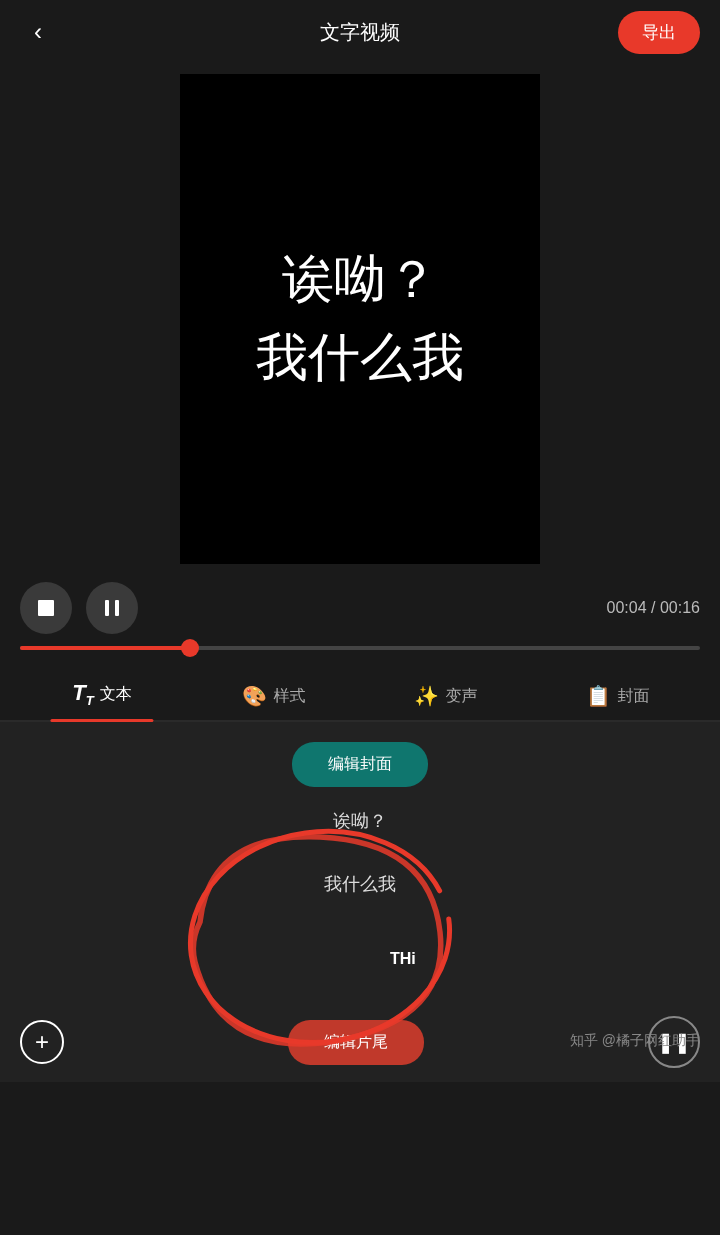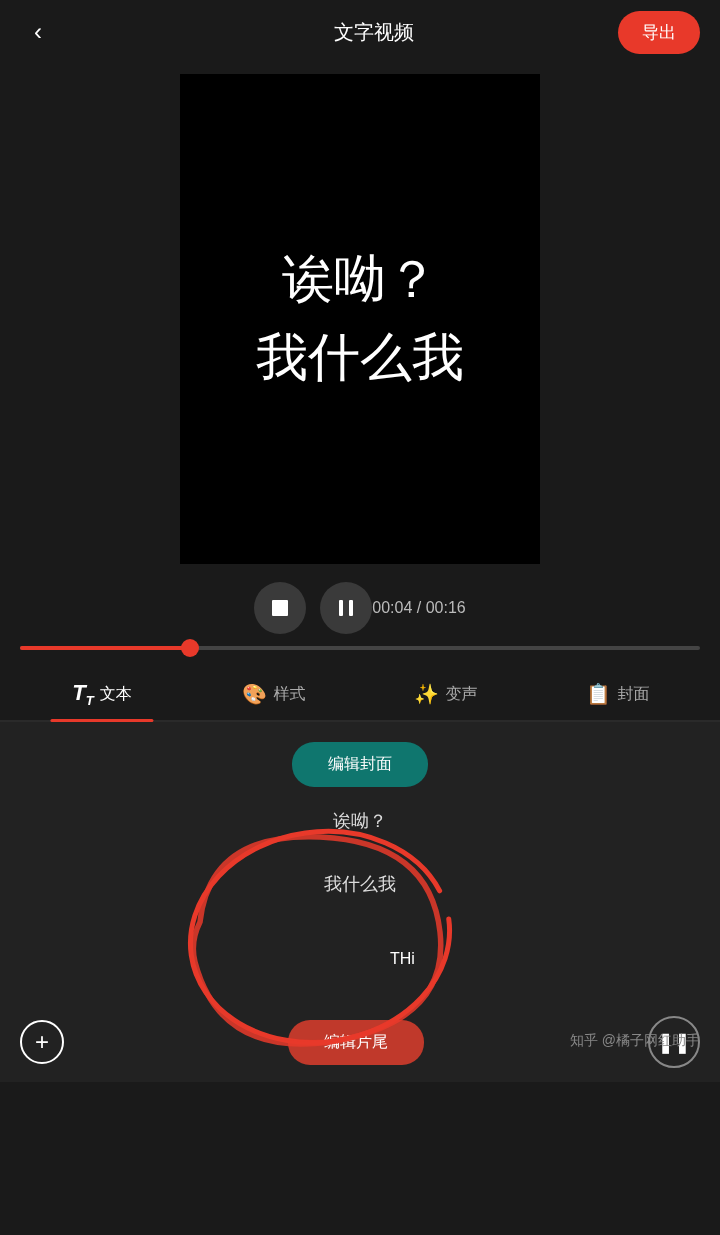--- a/index.html
+++ b/index.html
@@ -24,21 +24,20 @@
       background: #1a1a1a;
       height: 64px;
     }
     .header-title {
       font-size: 20px;
       font-weight: 500;
       color: #fff;
       position: absolute;
       left: 50%;
       transform: translateX(-50%);
-      margin-left: 14px;
     }
     .back-btn {
       width: 36px;
       height: 36px;
       display: flex;
       align-items: center;
       justify-content: center;
       cursor: pointer;
     }
     .back-icon {
@@ -85,21 +84,21 @@
     .video-text-line2 {
       font-size: 52px;
       font-weight: 400;
       display: block;
     }
 
     
     .controls-row {
       display: flex;
       align-items: center;
-      justify-content: center;
+      justify-content: space-between;
       padding: 18px 20px 8px 20px;
       background: #1a1a1a;
     }
     .playback-buttons {
       display: flex;
       gap: 14px;
     }
     .ctrl-btn {
       width: 52px;
       height: 52px;
@@ -149,21 +148,21 @@
       transform: translate(-50%, -50%);
       width: 18px;
       height: 18px;
       background: #e8392a;
       border-radius: 50%;
     }
 
     
     .tabs-row {
       display: flex;
-      align-items: center;
+      align-items: flex-end;
       background: #1a1a1a;
       border-bottom: 2px solid #2a2a2a;
       padding: 0 16px;
     }
     .tab-item {
       flex: 1;
       display: flex;
       align-items: center;
       justify-content: center;
       gap: 6px;
@@ -300,21 +299,21 @@
       color: #888;
     }
 
     
     .thi-annotation {
       position: absolute;
       top: 228px;
       left: 390px;
       font-size: 16px;
       color: #fff;
-      font-weight: normal;
+      font-weight: bold;
       pointer-events: none;
       z-index: 21;
     }
   </style>
 </head>
 <body>
 
 <div class="header">
   <div class="back-btn">
     <span class="back-icon">‹</span>

